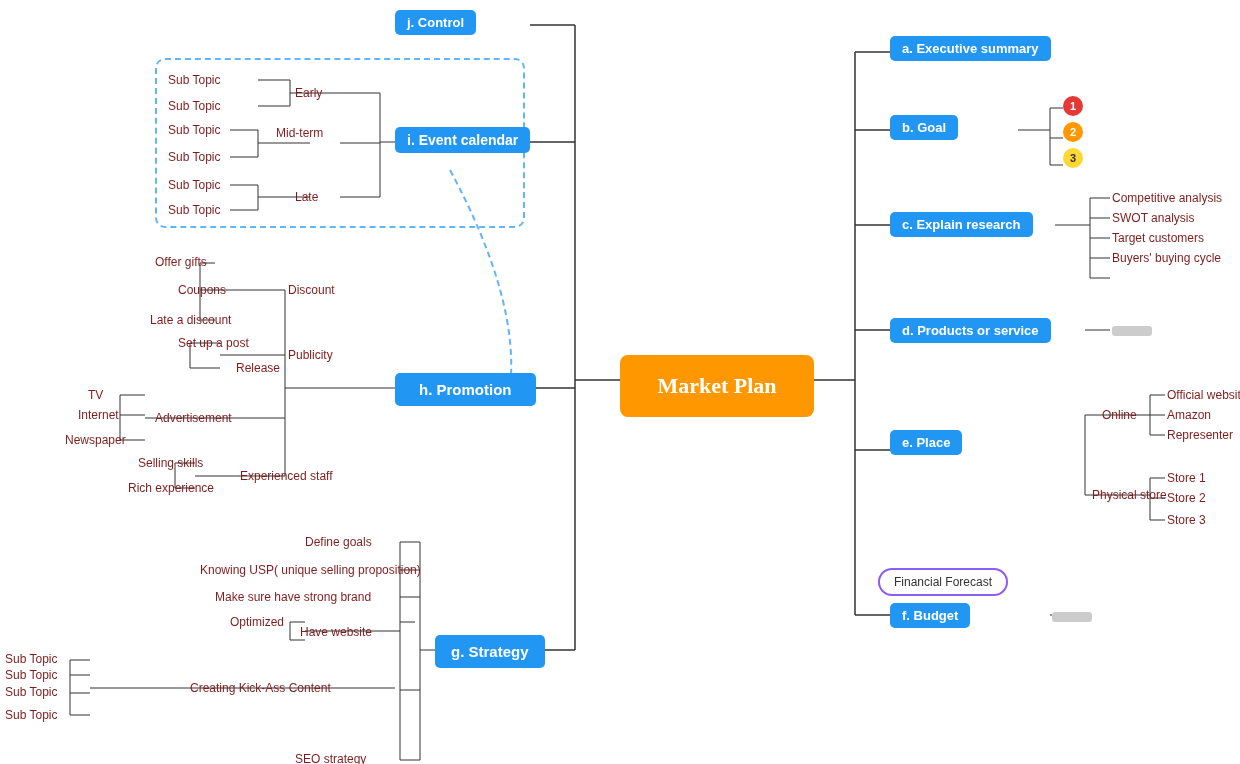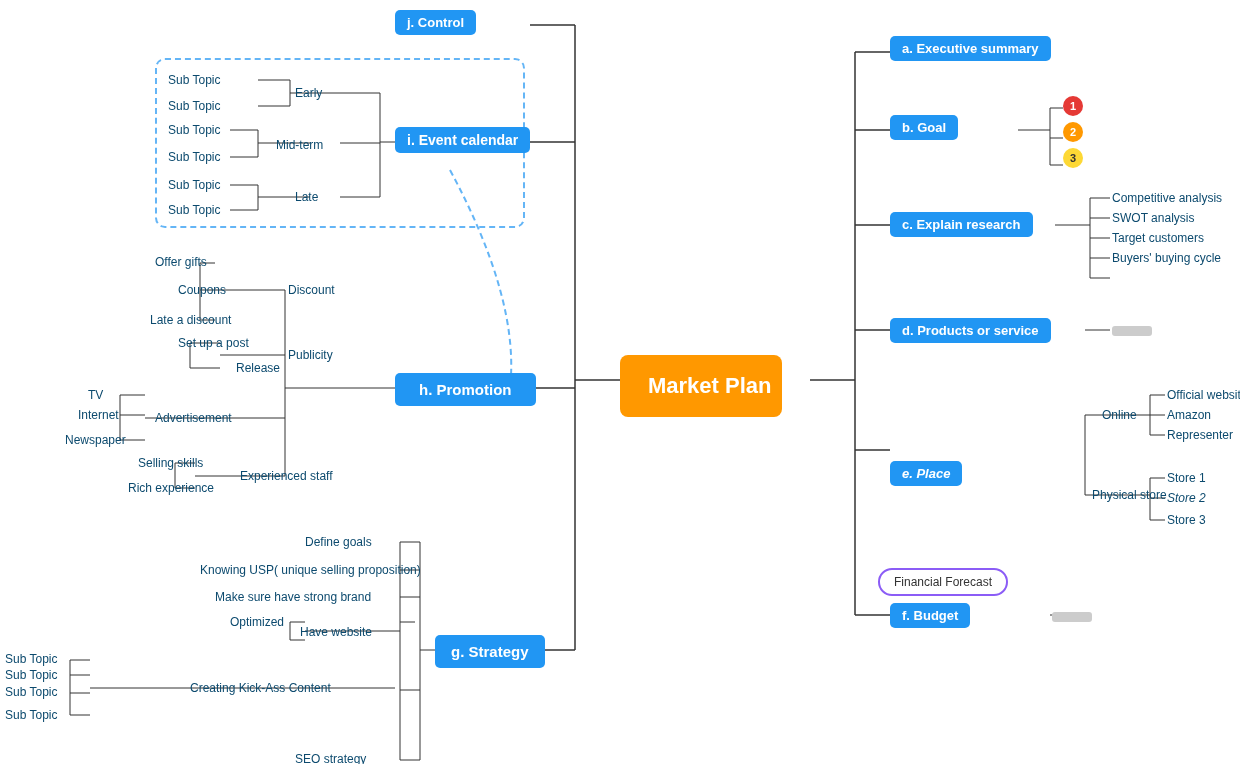--- a/index.html
+++ b/index.html
@@ -50,21 +50,21 @@
     .box-outline {
       background: #fff;
       border: 2px solid #8b5cf6;
       border-radius: 20px;
       padding: 5px 14px;
       font-size: 12px;
       color: #333;
       white-space: nowrap;
     }
     .text-node {
-      color: #0c4a6e;
+      color: #7f1d1d;
       font-size: 12px;
       white-space: nowrap;
       background: transparent;
       text-align: right;
     }
     .dashed-box {
       position: absolute;
       border: 2px dashed #64B5F6;
       border-radius: 10px;
       z-index: 1;
@@ -222,21 +222,21 @@
     <line x1="185" y1="688" x2="395" y2="688" stroke="#333" stroke-width="1"></line>
     <line x1="400" y1="760" x2="420" y2="760" stroke="#333" stroke-width="1"></line>
 
     <line x1="420" y1="542" x2="420" y2="760" stroke="#333" stroke-width="1"></line>
     <line x1="420" y1="650" x2="435" y2="650" stroke="#333" stroke-width="1"></line>
 
     <path d="M 450 170 Q 520 300 510 388" stroke="#64B5F6" stroke-width="2" stroke-dasharray="6,4" fill="none"></path>
 
   </svg>
 
-  <div class="node box-orange" style="left:620px; top:355px; width:162px; text-align:center;">
+  <div class="node box-orange" style="left:620px; top:355px; width:194px; text-align:center;font-family:Liberation Serif, serif;">
     <span>Market Plan</span>
   </div>
 
   <div class="node box-blue-small" style="left:890px; top:36px;">
     <span>a. Executive summary</span>
   </div>
 
   <div class="node box-blue-small" style="left:890px; top:115px;">
     <span>b. Goal</span>
   </div>
@@ -259,32 +259,32 @@
   <div class="node text-node" style="left:1112px; top:251px;">Buyers' buying cycle</div>
 
   <div class="node box-blue-small" style="left:890px; top:318px;">
     <span>d. Products or service</span>
   </div>
 
   <div class="node" style="left:1112px; top:324px;">
     <span class="gray-bar"></span>
   </div>
 
-  <div class="node box-blue-small" style="left:890px; top:461px;font-style:italic;">
+  <div class="node box-blue-small" style="left:890px; top:430px;">
     <span>e. Place</span>
   </div>
 
   <div class="node text-node" style="left:1102px; top:408px; font-size:12px;">Online</div>
   <div class="node text-node" style="left:1167px; top:388px;">Official website</div>
   <div class="node text-node" style="left:1167px; top:408px;">Amazon</div>
   <div class="node text-node" style="left:1167px; top:428px;">Representer</div>
 
   <div class="node text-node" style="left:1092px; top:488px; font-size:12px;">Physical store</div>
   <div class="node text-node" style="left:1167px; top:471px;">Store 1</div>
-  <div class="node text-node" style="left:1167px; top:491px;font-style:italic;">Store 2</div>
+  <div class="node text-node" style="left:1167px; top:491px;">Store 2</div>
   <div class="node text-node" style="left:1167px; top:513px;">Store 3</div>
 
   <div class="node box-blue-small" style="left:890px; top:603px;">
     <span>f. Budget</span>
   </div>
 
   <div class="node" style="left:1052px; top:610px;">
     <span class="gray-bar"></span>
   </div>
 
@@ -299,21 +299,21 @@
   <div class="node box-blue-small" style="left:395px; top:127px; background:#2196F3; color:#fff; border-radius:5px; padding:5px 12px; font-weight:bold; font-size:14px;">
     <span>i. Event calendar</span>
   </div>
 
   <div class="node text-node" style="left:168px; top:73px;">Sub Topic</div>
   <div class="node text-node" style="left:168px; top:99px;">Sub Topic</div>
   <div class="node text-node" style="left:295px; top:86px; font-size:12px;">Early</div>
 
   <div class="node text-node" style="left:168px; top:123px;">Sub Topic</div>
   <div class="node text-node" style="left:168px; top:150px;">Sub Topic</div>
-  <div class="node text-node" style="left:276px; top:138px; font-size:12px;">Mid-term</div>
+  <div class="node text-node" style="left:276px; top:126px; font-size:12px;">Mid-term</div>
 
   <div class="node text-node" style="left:168px; top:178px;">Sub Topic</div>
   <div class="node text-node" style="left:168px; top:203px;">Sub Topic</div>
   <div class="node text-node" style="left:295px; top:190px; font-size:12px;">Late</div>
 
   <div class="dashed-box" style="left:155px; top:58px; width:370px; height:170px;"></div>
 
   <div class="node box-blue-small" style="left:395px; top:373px; font-size:15px; padding:8px 24px;text-align:right;">
     <span>h. Promotion</span>
   </div>

